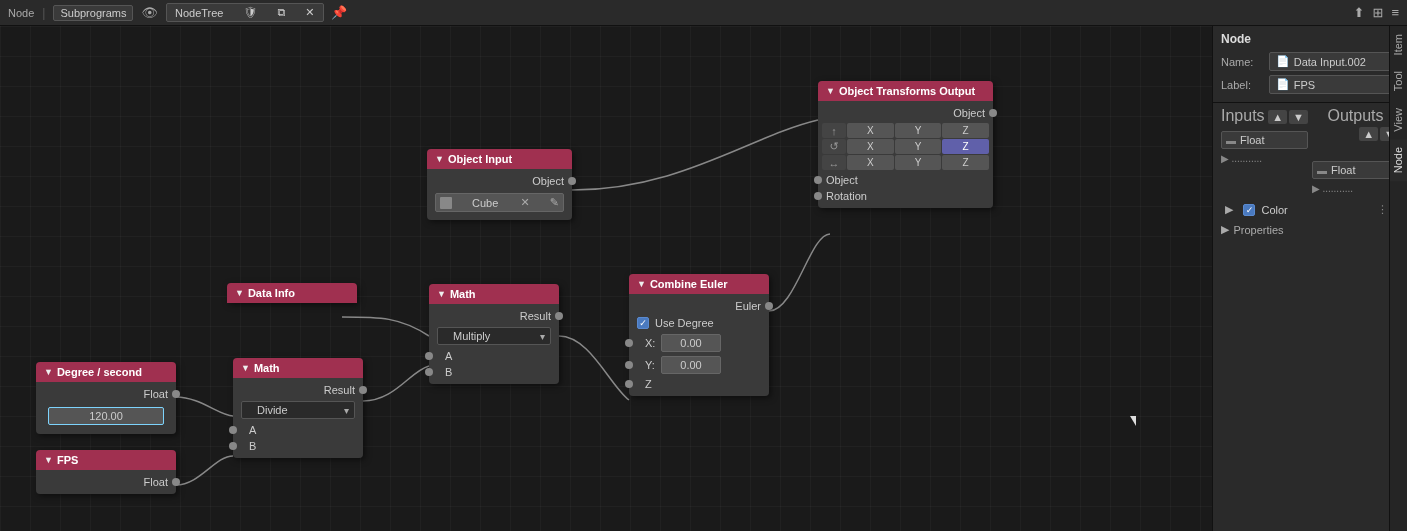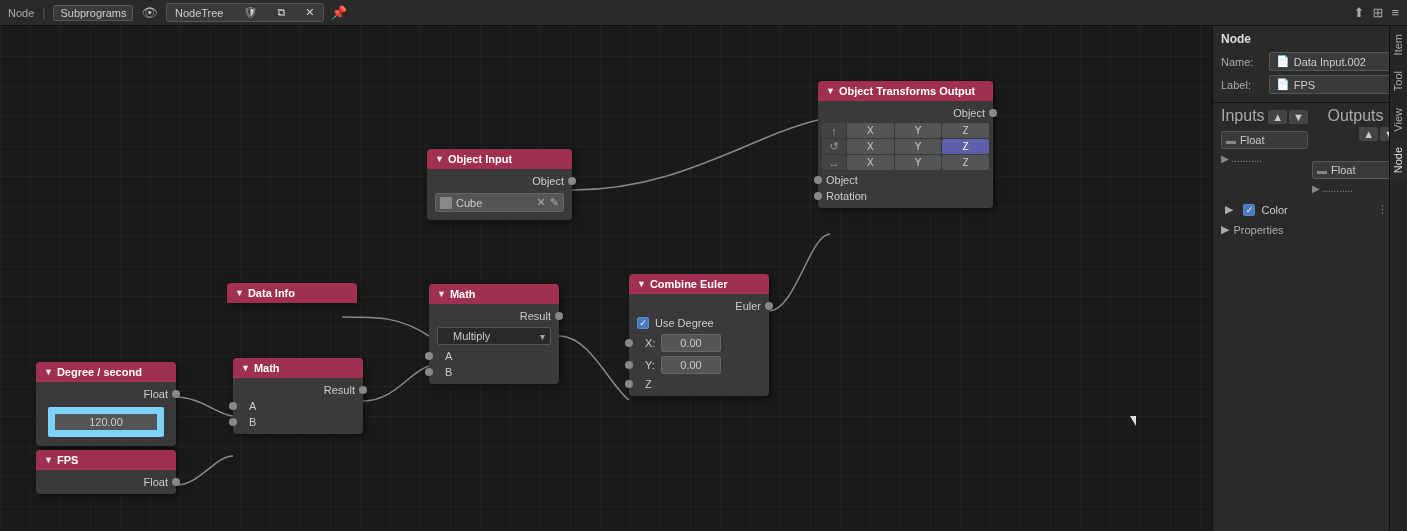--- a/index.html
+++ b/index.html
@@ -242,39 +242,39 @@
       border: 1px solid #666;
       color: #ccc;
       font-size: 11px;
       padding: 2px 4px;
       border-radius: 2px;
       text-align: center;
       width: 60px;
     }
     .node-value-full {
       background: #555;
-      border: 7px solid #7dd3fc;
+      border: 1px solid #7dd3fc;
       color: #ccc;
       font-size: 11px;
       padding: 2px 6px;
       border-radius: 2px;
       text-align: center;
       width: 100%;
       margin: 2px 4px;
     }
 
     
     .cube-input {
       display: flex;
       align-items: center;
       background: #555;
       border: 1px solid #666;
       border-radius: 2px;
       padding: 2px 4px;
-      gap: 4px;
+      gap: 20px;
       width: 100%;
       font-size: 11px;
     }
     .cube-icon {
       width: 12px;
       height: 12px;
       background: #888;
       border-radius: 1px;
       display: inline-block;
     }
@@ -633,20 +633,30 @@
     <div class="node node-math-lower">
       <div class="node-header">
         <span class="arrow">▼</span>
         <span>Math</span>
       </div>
       <div class="node-body">
         <div class="node-row right">
           <span>Result</span>
           <div class="socket right gray"></div>
         </div>
+        <div class="node-row" style="padding: 3px 8px;">
+          <div class="select-wrapper">
+            <select class="node-select">
+              <option>Divide</option>
+              <option>Add</option>
+              <option>Subtract</option>
+              <option>Multiply</option>
+            </select>
+          </div>
+        </div>
         <div class="node-row">
           <div class="socket left gray"></div>
           <span style="margin-left:8px">A</span>
         </div>
         <div class="node-row">
           <div class="socket left gray"></div>
           <span style="margin-left:8px">B</span>
         </div>
       </div>
     </div>

